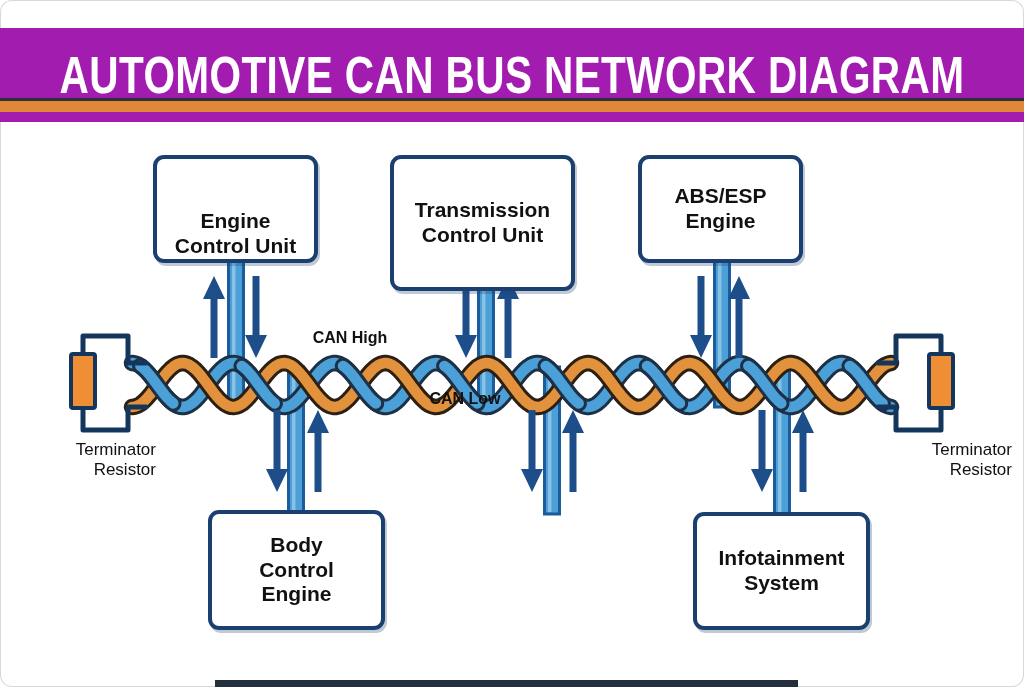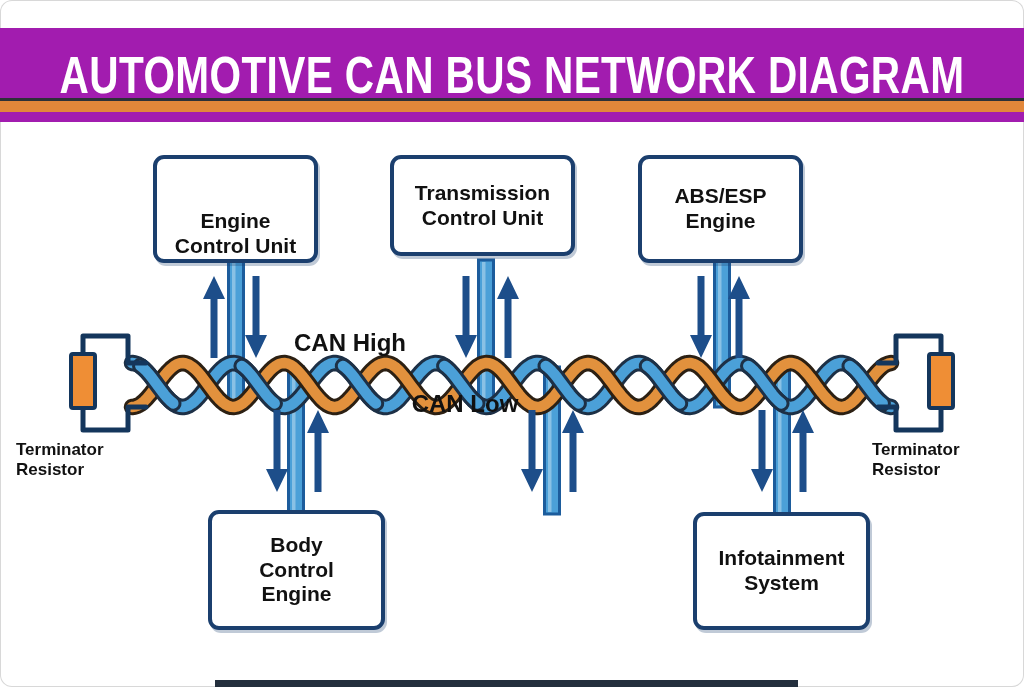--- a/index.html
+++ b/index.html
@@ -22,26 +22,26 @@
   .diagram-svg{position:absolute;left:0;top:0;z-index:2;}
   .module-box{
     position:absolute;box-sizing:border-box;background:#ffffff;
     border:4px solid #1b3f6e;border-radius:11px;
     display:flex;align-items:center;justify-content:center;text-align:center;
     font-weight:bold;color:#111111;font-size:21px;line-height:1.18;
     white-space:pre-line;z-index:3;
     box-shadow:2px 3px 0 rgba(27,63,110,0.28);
   }
   .bus-label{
-    position:absolute;font-weight:bold;font-size:24px;color:#111111;
+    position:absolute;font-weight:bold;font-size:16px;color:#111111;
     text-align:center;z-index:4;
   }
   .term-label{
-    position:absolute;font-weight:bold;font-size:17px;color:#111111;
-    text-align:left;white-space:pre-line;line-height:1.18;z-index:4;
+    position:absolute;font-weight:normal;font-size:17px;color:#111111;
+    text-align:right;white-space:pre-line;line-height:1.18;z-index:4;
   }
   .bottom-bar{position:absolute;left:215px;top:680px;width:583px;height:7px;background:#232f3d;z-index:1;}
 </style>
 </head>
 <body>
 
 <div class="page">
 
   <div class="header" style="background: #a21caf; margin-top: 24px;">
     <div class="header-title">AUTOMOTIVE CAN BUS NETWORK DIAGRAM</div>
@@ -107,21 +107,21 @@
         <path d="M573,410 L584,433 L576.5,433 L576.5,492 L569.5,492 L569.5,433 L562,433 Z" fill="#1d4e8a"></path>
         <path d="M762,492 L773,469 L765.5,469 L765.5,410 L758.5,410 L758.5,469 L751,469 Z" fill="#1d4e8a"></path>
         <path d="M803,410 L814,433 L806.5,433 L806.5,492 L799.5,492 L799.5,433 L792,433 Z" fill="#1d4e8a"></path>
       </g>
     </svg>
 
   <div class="module-box" style="left:153px;top:155px;width:165px;height:108px;align-items:flex-end;">
     <span>Engine
 Control Unit</span>
   </div>
-  <div class="module-box" style="left:390px;top:155px;width:185px;height:101px;">
+  <div class="module-box" style="left:390px;top:155px;width:185px;height:136px;">
     <span>Transmission
 Control Unit</span>
   </div>
   <div class="module-box" style="left:638px;top:155px;width:165px;height:108px;">
     <span>ABS/ESP
 Engine</span>
   </div>
 
   <div class="module-box" style="left:208px;top:510px;width:177px;height:120px;">
     <span>Body

